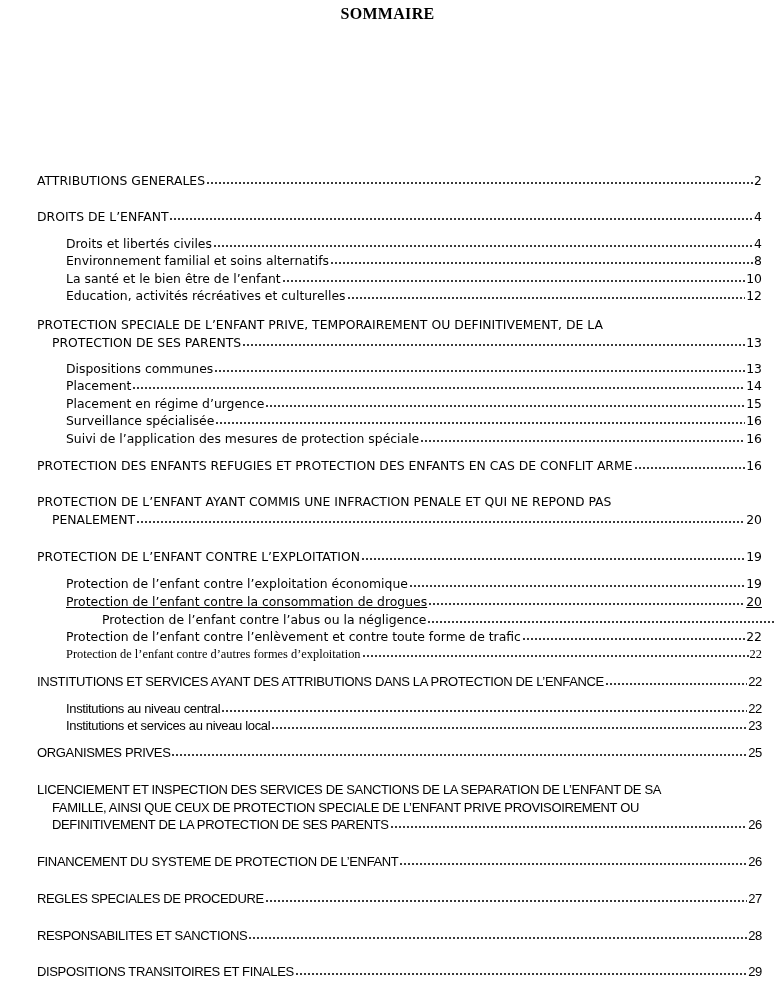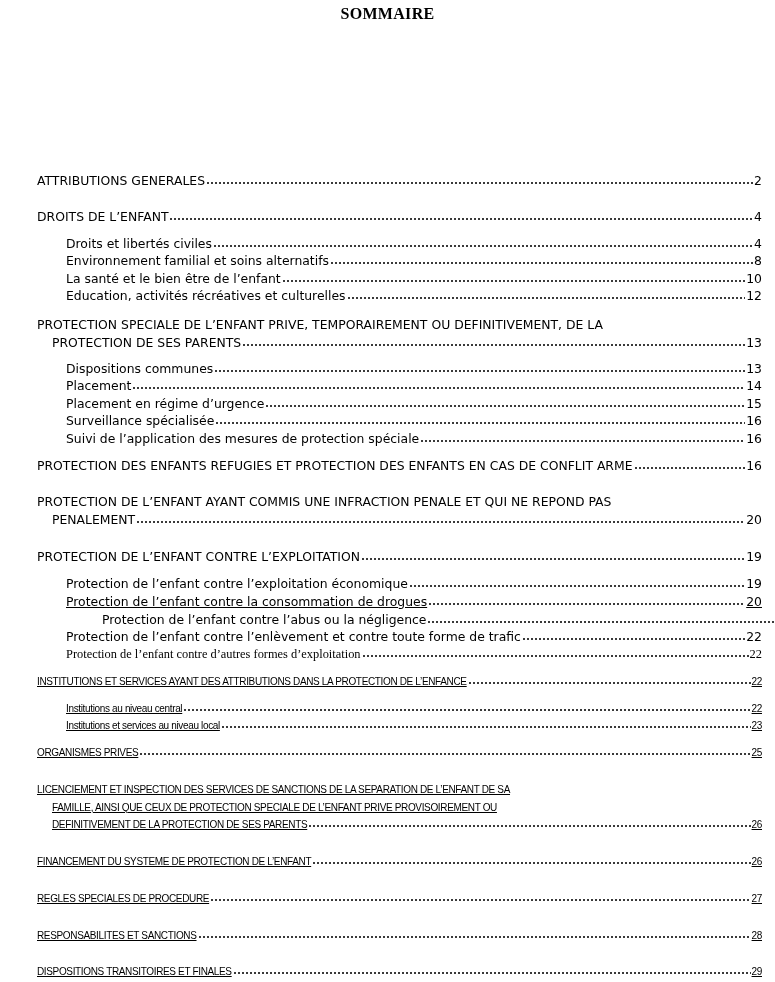--- a/index.html
+++ b/index.html
@@ -11,21 +11,21 @@
       position: absolute; top: 5px; left: 0; width: 775px; text-align: center;
       font-family: "Liberation Serif", serif; font-weight: bold; font-size: 16px;
       letter-spacing: 0.3px;
     }
     .toc { position: absolute; left: 37px; top: 0; width: 725px; }
     .entry {
       position: absolute; left: 0; width: 725px; font-size: 12.4px; line-height: 17.5px;
       white-space: nowrap;
     }
     .entry.sub { left: 29px; width: 696px; }
-    .entry.narrow { font-family: "Liberation Sans", sans-serif; font-size: 10px; letter-spacing: -0.35px; text-decoration: underline; }
+    .entry.narrow { font-family: "Liberation Sans", sans-serif; font-size: 13px; letter-spacing: -0.35px; }
     .line { display: flex; align-items: baseline; }
     .line .txt { flex: 0 0 auto; }
     .line .dots {
       flex: 1 1 auto; overflow: hidden; margin: 0 1px;
       background-image: radial-gradient(circle, #000 0.65px, transparent 0.9px);
       background-size: 4px 2px; background-repeat: repeat-x; background-position: 0 100%;
       height: 12px; align-self: baseline; transform: translateY(-1px);
     }
     .line .pg { flex: 0 0 auto; text-align: right; }
     .cont { padding-left: 15px; }

